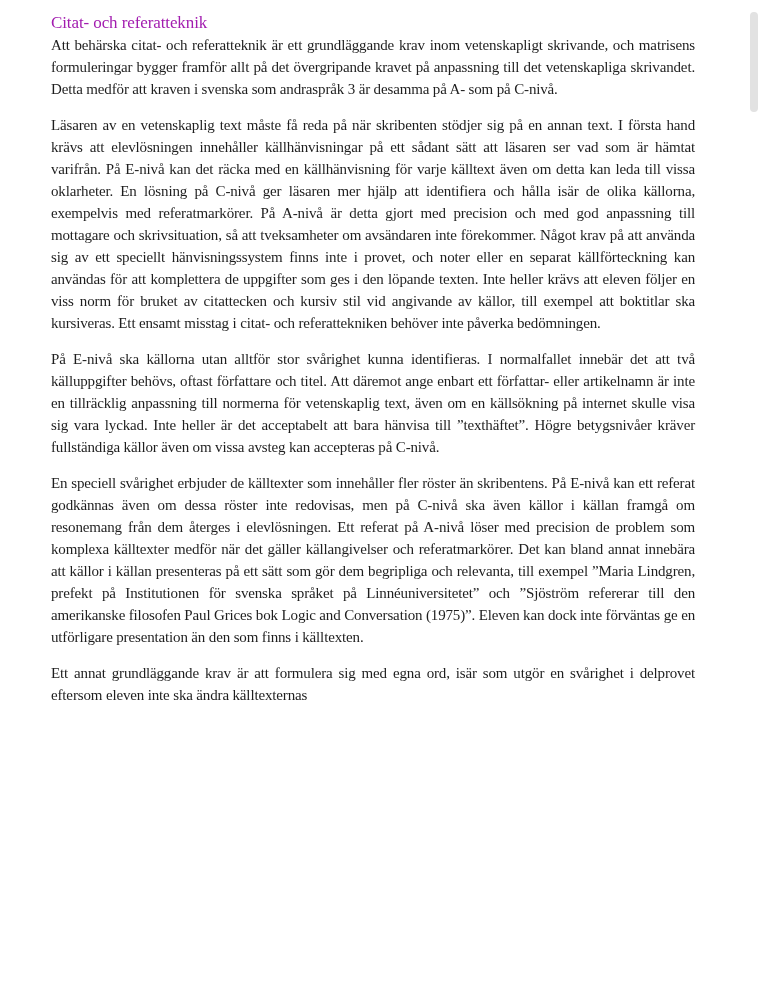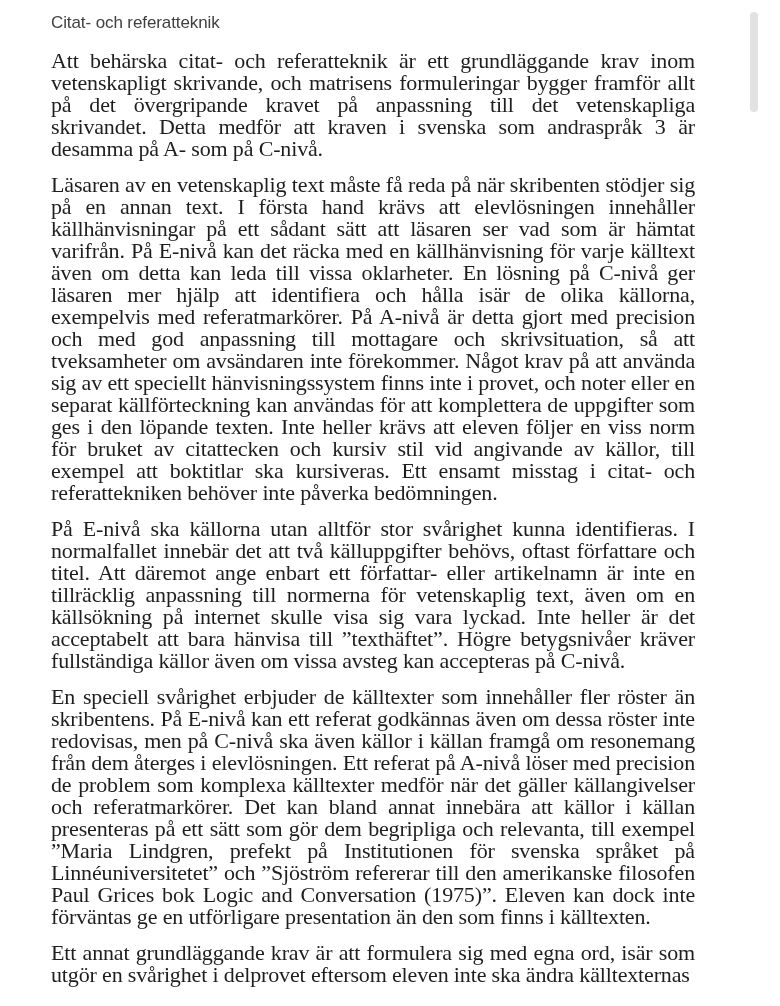--- a/index.html
+++ b/index.html
@@ -14,31 +14,31 @@
       position: relative;
     }
     .page {
       position: absolute;
       left: 51px;
       top: 12px;
       width: 644px;
       color: #1e1e1e;
     }
     .heading {
-      font-family: Liberation Sans, sans-serif;
+      font-family: Liberation Serif, serif;
       font-size: 17px;
       font-weight: normal;
-      margin: 0 0 16px 0;
+      margin: 0 0 0 0;
       line-height: 22px;
-      color: #404040;
+      color: #a21caf;
       letter-spacing: -0.1px;
     }
     .para {
       font-family: "Liberation Serif", serif;
-      font-size: 22px;
+      font-size: 15px;
       line-height: 22px;
       text-align: justify;
       margin: 0 0 14px 0;
       hyphens: manual;
       letter-spacing: -0.15px;
     }
     .para:last-child { margin-bottom: 0; }
     .scrollbar-track {
       position: absolute;
       left: 748px;

